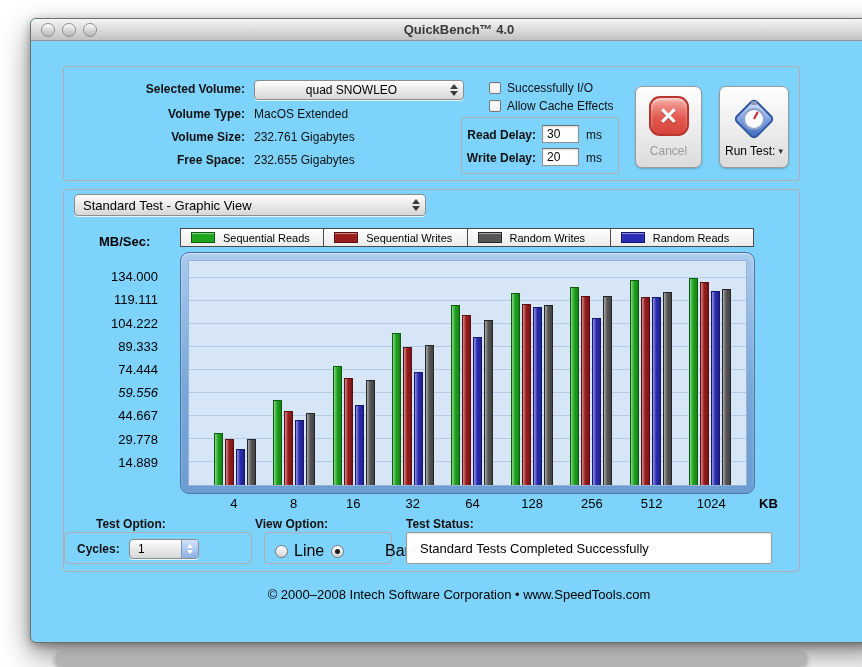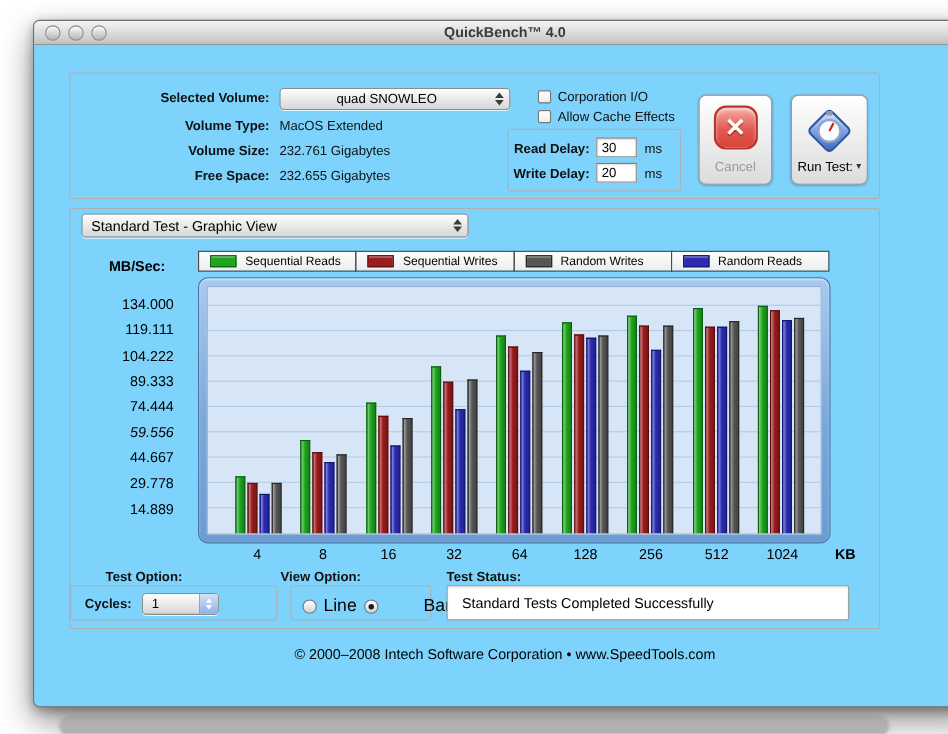--- a/index.html
+++ b/index.html
@@ -137,21 +137,21 @@
     <div class="tb-value fvalue" style="top:40px;">MacOS Extended</div>
 
     <div class="tb-label flabel" style="top:63px;">Volume Size:</div>
     <div class="tb-value fvalue" style="top:63px;">232.761 Gigabytes</div>
 
     <div class="tb-label flabel" style="top:86px;">Free Space:</div>
     <div class="tb-value fvalue" style="top:86px;">232.655 Gigabytes</div>
 
     <div class="cbrow" style="top:14px;">
       <span class="checkbox"></span>
-      <span class="fvalue">Corporation I/O</span>
+      <span class="fvalue">Successfully I/O</span>
     </div>
     <div class="cbrow" style="top:32px;">
       <span class="checkbox"></span>
       <span class="fvalue">Allow Cache Effects</span>
     </div>
 
     <div class="groupbox" style="left:397px; top:50px; width:158px; height:57px;">
       <div class="flabel" style="position:absolute; left:0; top:10px; width:74px; text-align:right;">Read Delay:</div>
       <input class="textfield" style="left: 80px; top: 7px;" value="30">
       <div class="fvalue" style="position:absolute; left:124px; top:10px;">ms</div>

